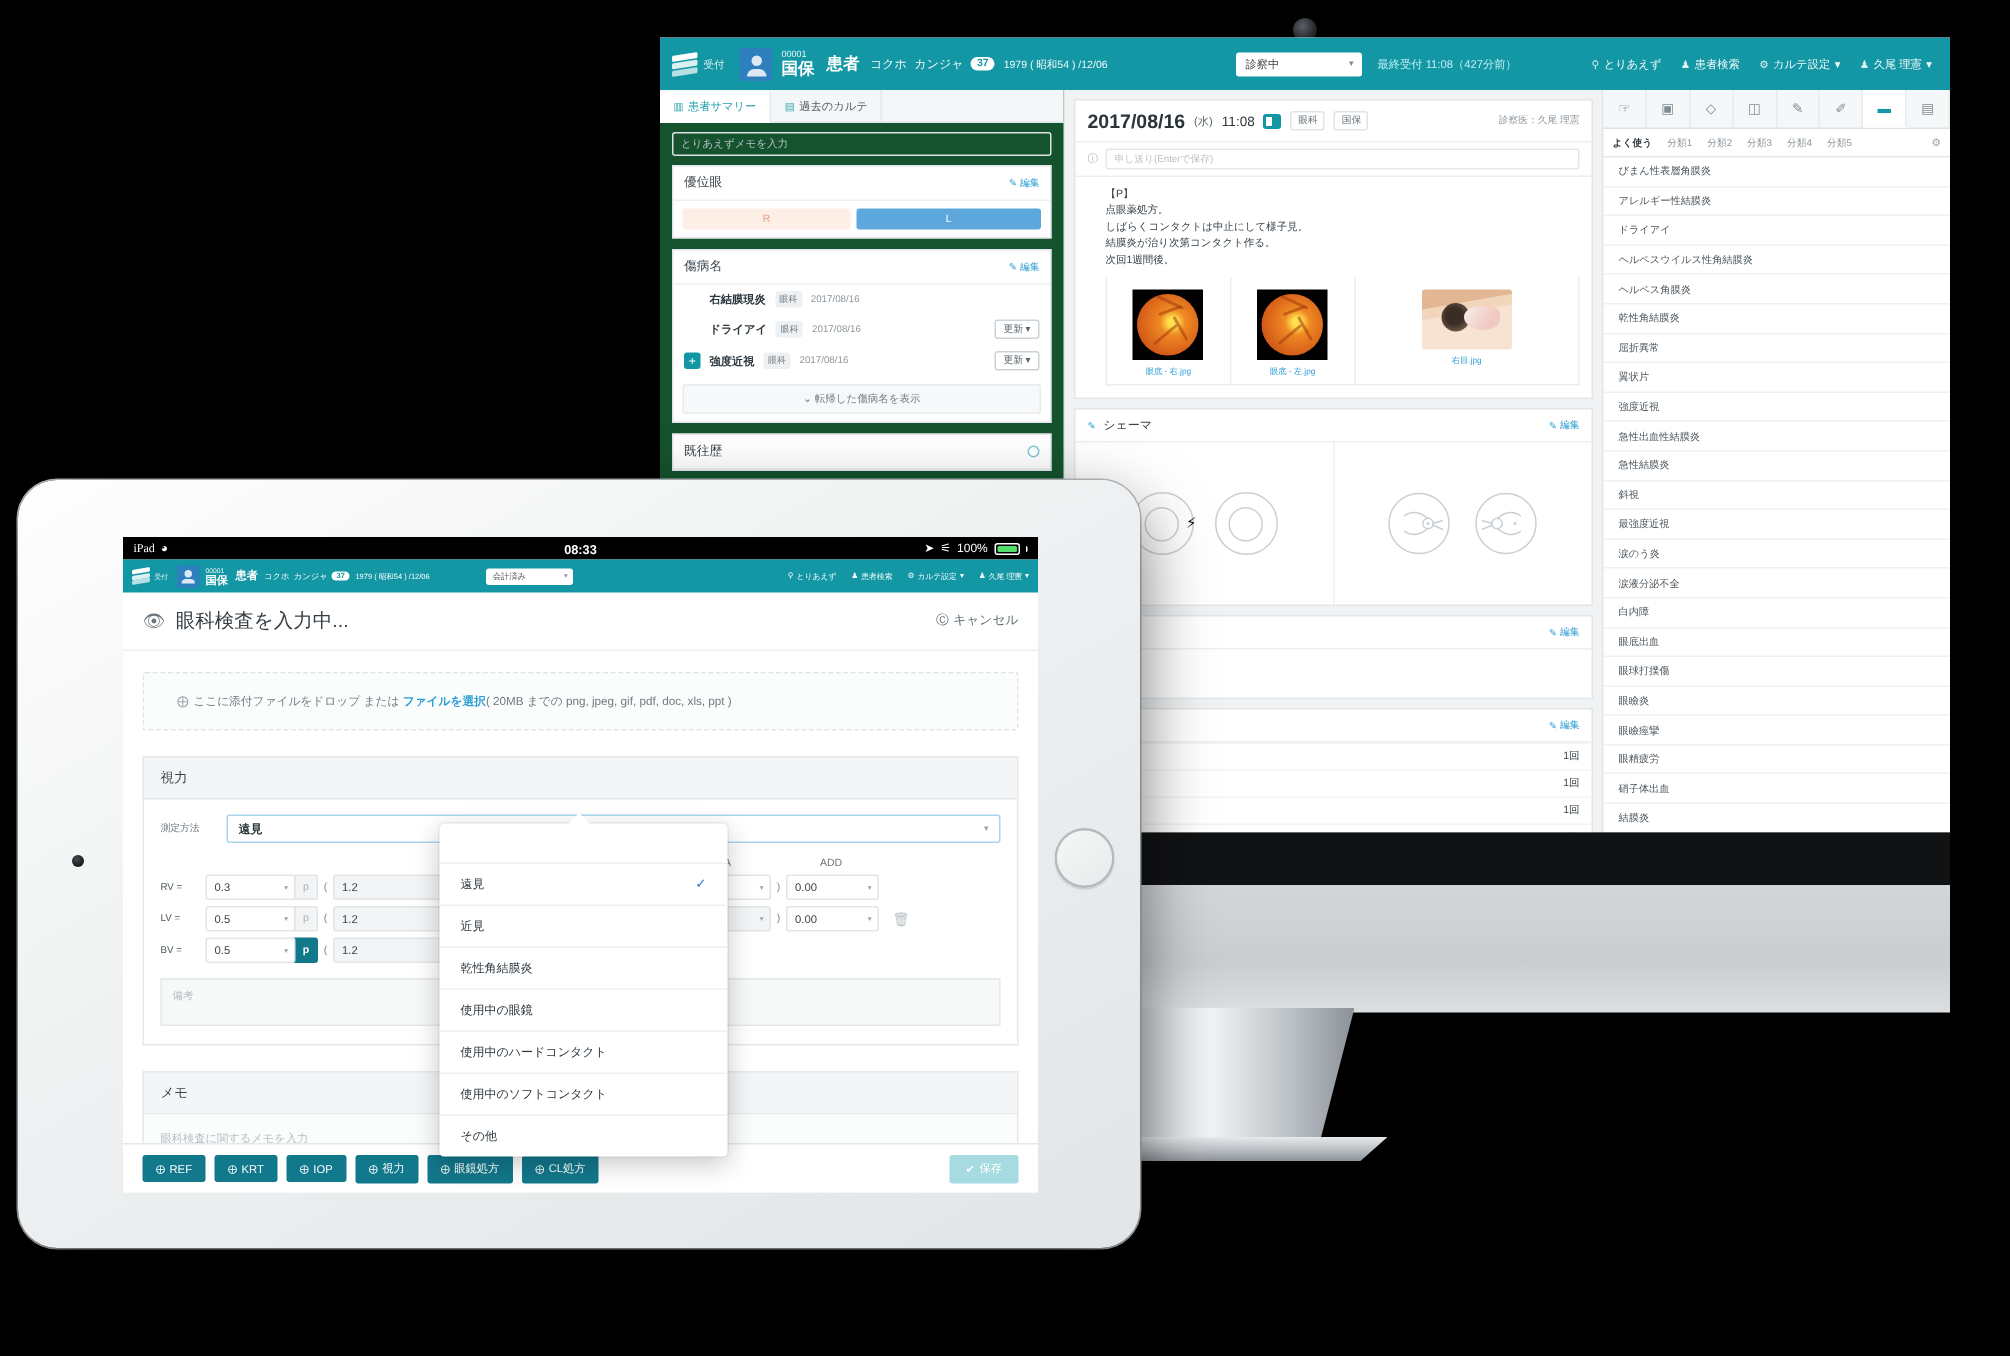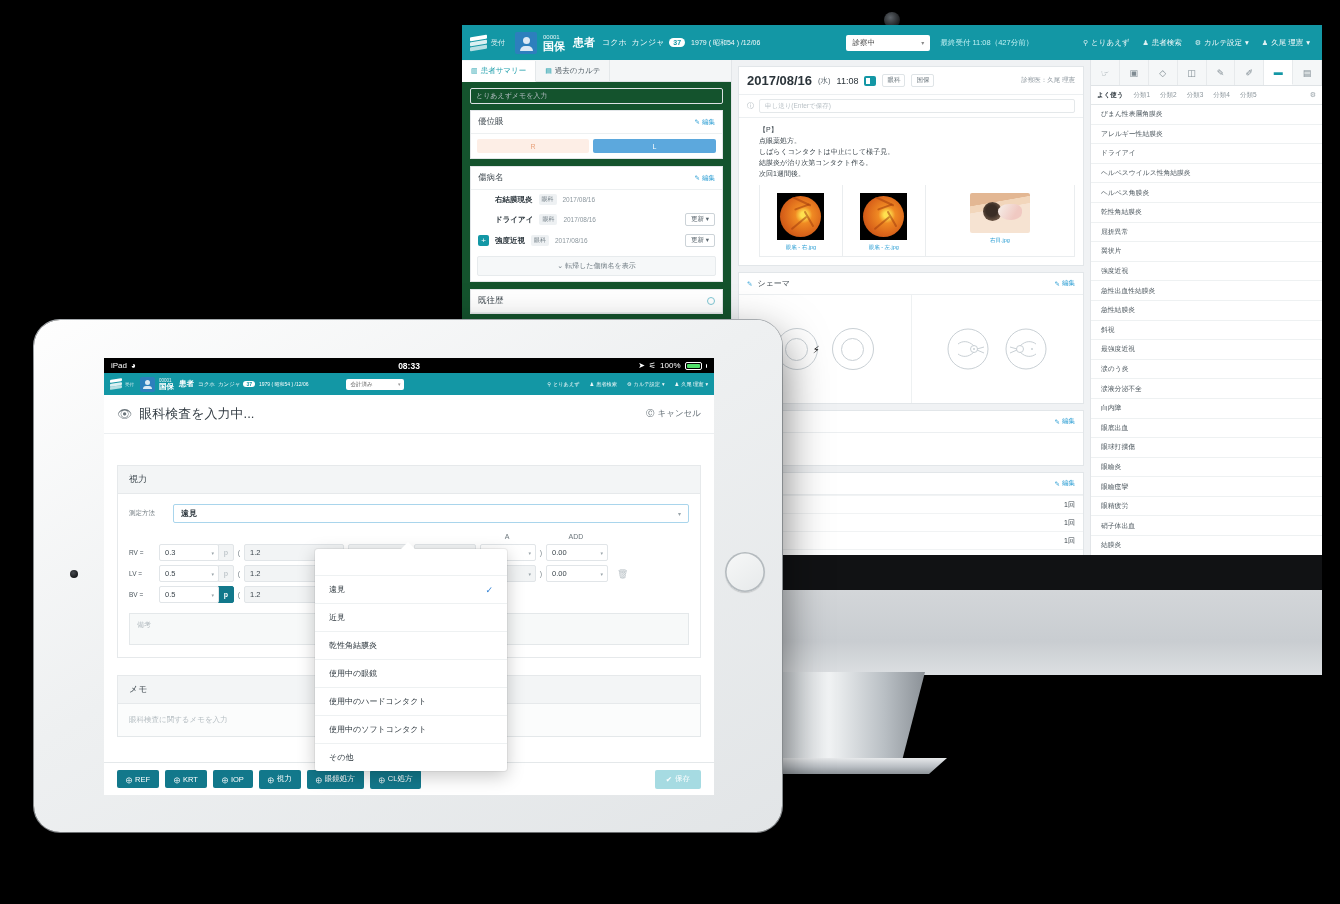--- a/index.html
+++ b/index.html
@@ -4,21 +4,21 @@
 <title>Clinical EMR Product Shot</title>
 <style>
   * { box-sizing: border-box; }
   html, body {
     margin: 0; padding: 0;
     width: 1340px; height: 904px;
     background: #000;
     font-family: "Liberation Sans", "DejaVu Sans", sans-serif;
     overflow: hidden;
   }
-  .stage { position: relative; width: 1295px; height: 904px; background: #000; margin-left: 22px; }
+  .stage { position: relative; width: 1295px; height: 904px; background: #000; }
 
   
   .monitor { position: absolute; left: 440px; top: 25px; width: 860px; height: 530px; }
   .monitor-screen {
     position: absolute; inset: 0; background: #fff; overflow: hidden;
   }
   .mon-topbar {
     height: 35px; background: #1397a5; display: flex; align-items: center;
     padding: 0 8px; color: #fff; font-size: 8px;
   }
@@ -231,21 +231,21 @@
   .ipad-home {
     position: absolute; right: 17px; top: 232px; width: 40px; height: 40px; border-radius: 50%;
     background: linear-gradient(145deg,#f7f8f8,#e6e9ea);
     box-shadow: inset 0 0 0 1.6px #b4babe, 0 1px 1px rgba(0,0,0,.15);
   }
 
   .ios-status {
     height: 15px; background: #000; color: #fff; display: flex; align-items: center;
     padding: 0 7px; font-size: 8px;
   }
-  .ios-left { display: flex; align-items: center; gap: 4px; }
+  .ios-left { display: flex; align-items: center; gap: 4px; font-family: Liberation Serif, serif; }
   .ios-center { position: absolute; left: 0; right: 0; text-align: center; font-size: 8.5px; font-weight: bold; pointer-events: none;}
   .ios-right { margin-left: auto; display: flex; align-items: center; gap: 4px; font-size: 8px; }
   .batt { width: 17px; height: 8px; border: 1px solid #fff; border-radius: 2px; position: relative; }
   .batt:after { content:''; position:absolute; left:1px; top:1px; bottom:1px; right:1px; background:#52e06a; border-radius:1px;}
   .batt-cap { width: 1.5px; height: 4px; background: #fff; border-radius: 0 1px 1px 0; }
 
   .pad-topbar {
     height: 22px; background: #1397a5; display: flex; align-items: center;
     padding: 0 6px; color: #fff;
   }
@@ -781,20 +781,23 @@
       <div class="pad-title-row">
         <span class="pad-eye-ic">👁</span>
         <span class="pad-title">眼科検査を入力中...</span>
         <span class="cancel-btn">
           <span>Ⓒ</span>
           <span>キャンセル</span>
         </span>
       </div>
 
       <div class="pad-content">
+        <div class="dropzone">
+          <span class="dz-plus-ic">⨁</span><span>ここに添付ファイルをドロップ または </span><span class="dz-strong">ファイルを選択</span><span>( 20MB までの png, jpeg, gif, pdf, doc, xls, ppt )</span>
+        </div>
 
         <div class="sec-bar">視力</div>
         <div class="panel">
           <div class="row-measure">
             <span class="lbl-small">測定方法</span>
             <span class="sel-main">
               <span>遠見</span>
               <span class="car">▾</span>
             </span>
           </div>

